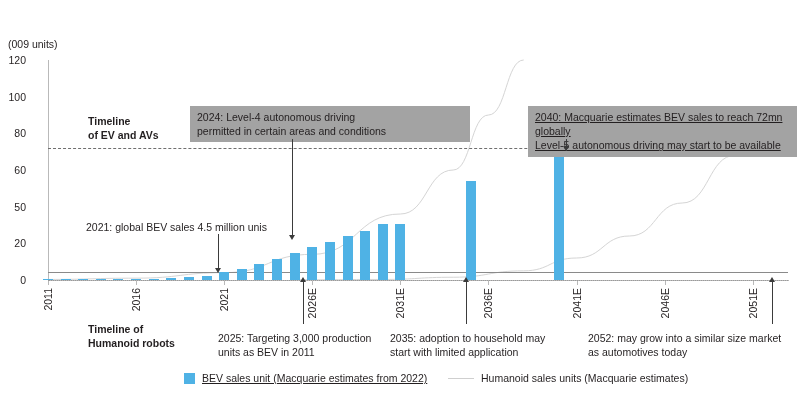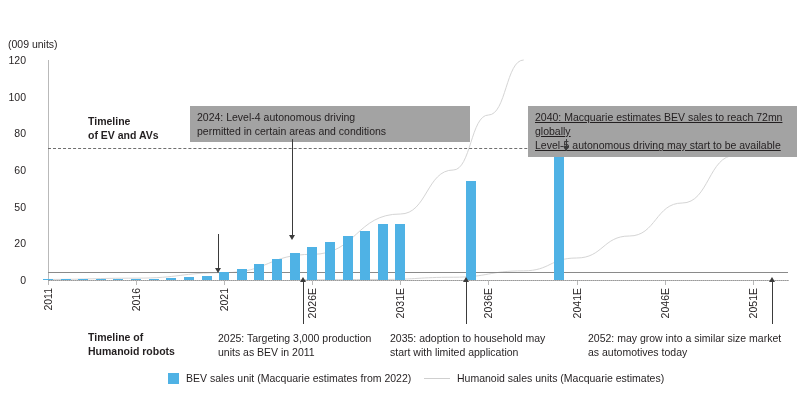--- a/index.html
+++ b/index.html
@@ -268,23 +268,24 @@
       <div class="x-tick" style="left: 528.571px;"></div>
       <div class="x-tick-label" style="left: 522.571px;">2041E</div>
       <div class="x-tick" style="left: 616.667px;"></div>
       <div class="x-tick-label" style="left: 610.667px;">2046E</div>
       <div class="x-tick" style="left: 704.762px;"></div>
       <div class="x-tick-label" style="left: 698.762px;">2051E</div>
     </div>
 
   <div class="timeline-label" style="left:88px; top:114px;">Timeline
 of EV and AVs</div>
-  <div class="timeline-label" style="left:88px; top:330px;">Timeline of
+  <div class="timeline-label" style="left:88px; top:322px;">Timeline of
 Humanoid robots</div>
 
+  <div class="callout-plain" style="left:86px; top:220px;">2021: global BEV sales 4.5 million unis</div>
 
   <div class="callout" style="left:190px; top:106px; width:267px;">2024: Level-4 autonomous driving
 permitted in certain areas and conditions</div>
 
   <div class="callout" style="left:528px; top:106px; width:257px;text-decoration:underline;">2040: Macquarie estimates BEV sales to reach 72mn globally
 Level-5 autonomous driving may start to be available</div>
 
   <div class="callout-plain" style="left:198px; top:331px;margin-left:20px;">2025: Targeting 3,000 production
 units as BEV in 2011</div>
   <div class="callout-plain" style="left:390px; top:331px;">2035: adoption to household may
@@ -304,23 +305,23 @@
   <div class="leader" style="left:303px; top:282px; height:42px;"></div>
   <div class="arrow-up" style="left:299.5px; top:277px;"></div>
 
   <div class="leader" style="left:466px; top:282px; height:42px;"></div>
   <div class="arrow-up" style="left:462.5px; top:277px;"></div>
 
   <div class="leader" style="left:772px; top:282px; height:42px;"></div>
   <div class="arrow-up" style="left:768.5px; top:277px;"></div>
 
   <div class="legend">
-    <div class="legend-item" style="left:168px; top:0;">
+    <div class="legend-item" style="left:184px; top:0;text-decoration:underline;">
       <span class="legend-swatch-bar"></span>
       <span>BEV sales unit (Macquarie estimates from 2022)</span>
     </div>
-    <div class="legend-item" style="left:424px; top:0;">
+    <div class="legend-item" style="left:448px; top:0;">
       <span class="legend-swatch-line"></span>
       <span>Humanoid sales units (Macquarie estimates)</span>
     </div>
   </div>
 
 </div>
 
 </body></html>

